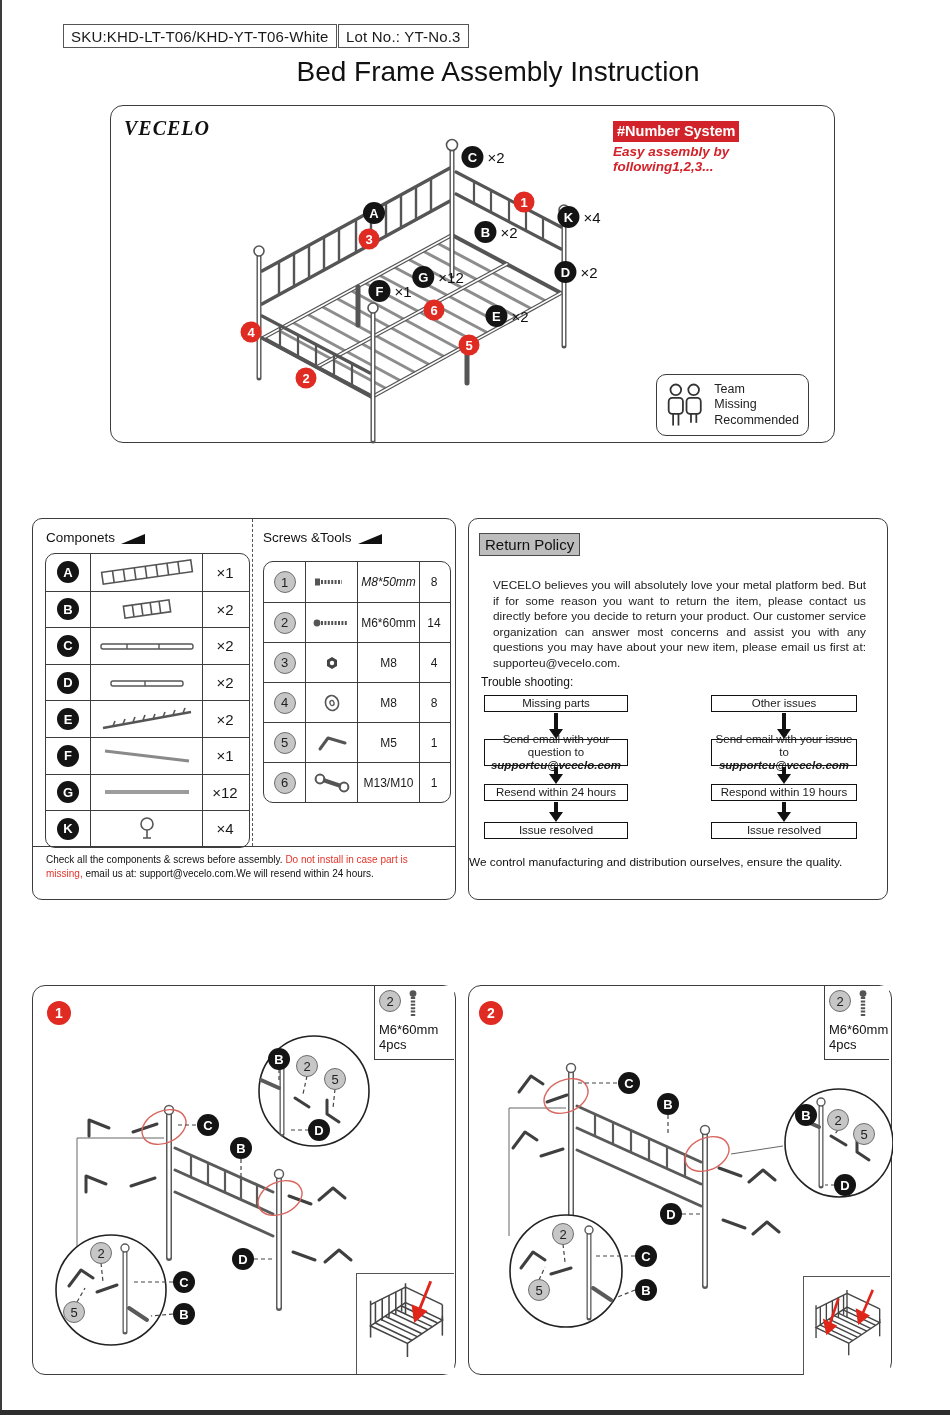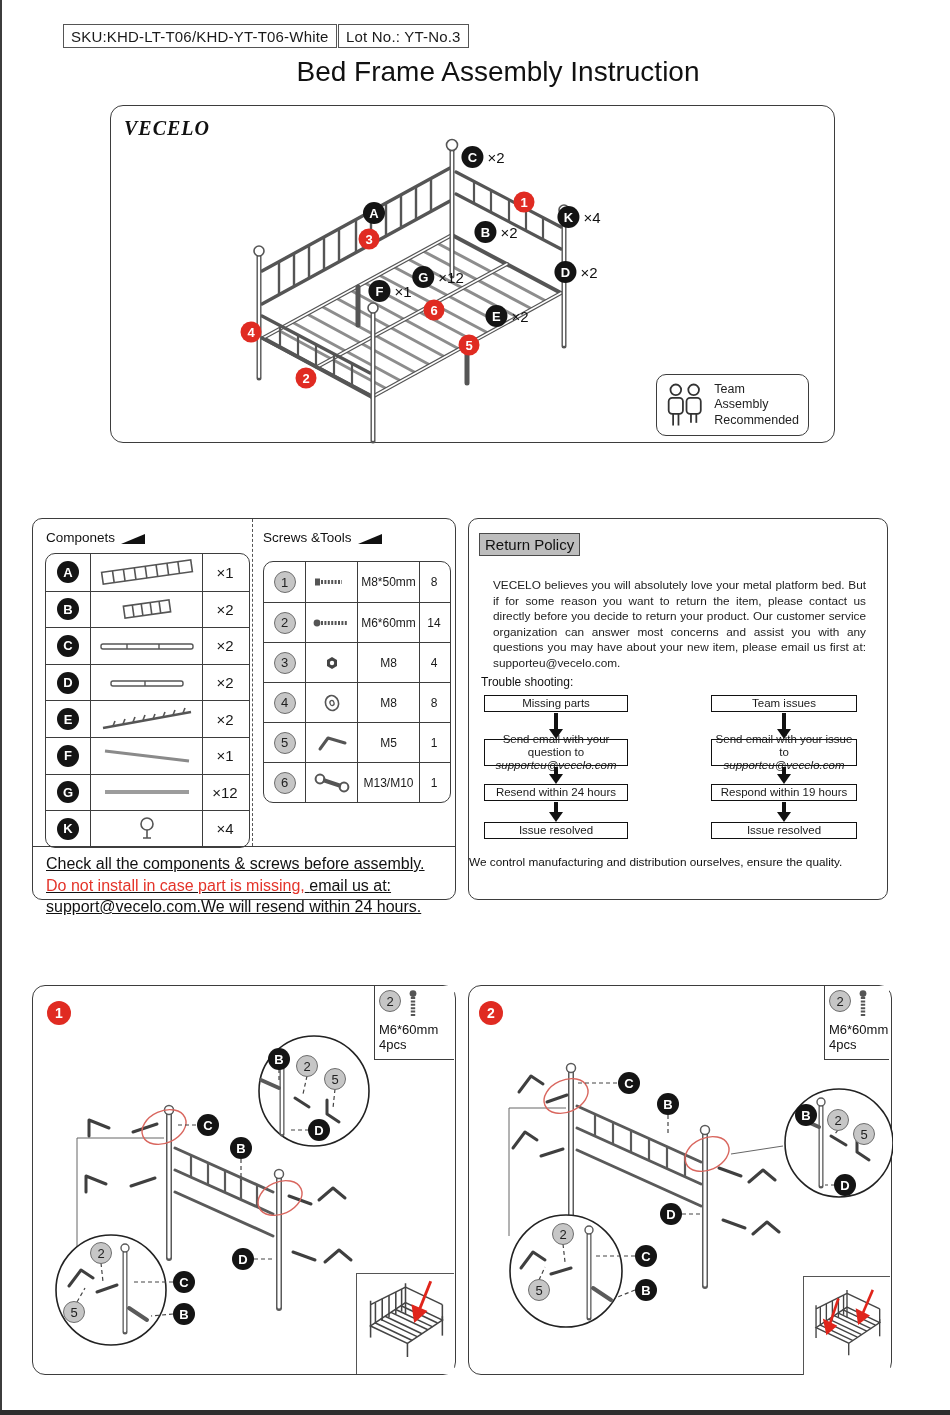--- a/index.html
+++ b/index.html
@@ -46,33 +46,33 @@
   .sec-title{position:absolute;font-size:13.5px;color:#111;display:flex;align-items:center;gap:6px;}
   .ctable{position:absolute;border:1.4px solid #3d3d3d;border-radius:10px;overflow:hidden;background:#fff;}
   .crow{display:flex;box-sizing:border-box;border-top:1px solid #3d3d3d;}
   .crow:first-child{border-top:none;}
   .ccell{display:flex;align-items:center;justify-content:center;box-sizing:border-box;border-right:1px solid #3d3d3d;}
   .ccell:last-child{border-right:none;}
   .ccell.qty{font-size:15px;}
   .ccell.spec{font-size:12px;}
   .dash-div{position:absolute;border-left:1.3px dashed #555;}
   .note-rule{position:absolute;left:0;width:100%;border-top:1.4px solid #3d3d3d;}
-  .check-note{position:absolute;font-size:16px;line-height:1.35;color:#111;text-decoration:underline;}
+  .check-note{position:absolute;font-size:10px;line-height:1.35;color:#111;}
   .check-note .warn{color:#e4342a;}
 
   
   .rp-title{position:absolute;left:10px;top:14px;background:#bdbdbd;border:1.4px solid #4a4a4a;
     padding:2px 5px;font-size:15px;color:#111;}
   .rp-body{position:absolute;left:12px;top:47px;width:397px;font-size:11.8px;line-height:1.32;
     text-align:justify;color:#1c1c1c;}
   .rp-body p{margin:12px;}
   .ts-label{position:absolute;left:12px;top:156px;font-size:12px;color:#111;}
   .flowbox{position:absolute;border:1.5px solid #111;background:#fff;display:flex;flex-direction:column;
     align-items:center;justify-content:center;font-size:11.5px;text-align:center;box-sizing:border-box;line-height:1.15;}
-  .flowbox .em{font-weight:normal;font-style:italic;}
+  .flowbox .em{font-weight:bold;font-style:italic;}
   .flow-arrow{position:absolute;}
   .rp-footer{position:absolute;left:0;top:336px;width:400px;font-size:11.8px;color:#111;}
 
   
   .step-badge{position:absolute;transform:translate(-50%,-50%);}
   .step-badge .lbl{width:24px;height:24px;font-size:14px;}
   .screwbox{position:absolute;border:1.4px solid #3d3d3d;background:#fff;box-sizing:border-box;padding:4px 4px;}
   .screwbox .row{display:flex;align-items:flex-start;gap:6px;height:30px;}
   .screwbox .spec{font-size:13px;color:#111;margin-top:2px;}
   .screwbox .qty{font-size:13px;color:#111;}
@@ -89,20 +89,24 @@
   <span>SKU:KHD-LT-T06/KHD-YT-T06-White</span>
 </div>
 <div class="hdr-box" style="left:338px;">
   <span>Lot No.: YT-No.3</span>
 </div>
 <div class="page-title">Bed Frame Assembly Instruction</div>
 
 <section class="panel" style="left:110px;top:105px;width:725px;height:338px;">
   <div class="brand">VECELO</div>
 
+  <div class="numsys">
+    <span class="t">#Number System</span>
+    <div class="s">Easy assembly by following1,2,3...</div>
+  </div>
 
   <svg class="step-art" width="725" height="338" viewBox="0 0 725 338">
     <g stroke="#8d8d8d" stroke-width="3" stroke-linecap="round">
       <line x1="167" y1="224" x2="276" y2="283"></line>
         <line x1="181" y1="216" x2="290" y2="275"></line>
       <line x1="196" y1="208" x2="305" y2="267"></line>
         <line x1="210" y1="200" x2="319" y2="259"></line>
       <line x1="225" y1="192" x2="334" y2="251"></line>
         <line x1="239" y1="184" x2="348" y2="243"></line>
       <line x1="254" y1="177" x2="363" y2="235"></line>
@@ -248,21 +252,21 @@
         <rect x="3" y="16" width="16" height="18" rx="4"></rect>
           <rect x="23" y="16" width="16" height="18" rx="4"></rect>
         <line x1="8" y1="34" x2="8" y2="47"></line>
           <line x1="14" y1="34" x2="14" y2="47"></line>
         <line x1="28" y1="34" x2="28" y2="44"></line>
           <line x1="34" y1="34" x2="34" y2="44"></line>
       </g>
     </svg>
     <div class="teamtext">
       <div>Team</div>
-      <div>Assembly</div>
+      <div>Missing</div>
       <div>Recommended</div>
     </div>
   </div>
 </section>
 
 <section class="panel" style="left:32px;top:518px;width:424px;height:382px;border-radius:10px;">
   <div class="sec-title" style="left:13px;top:11px;">
     <span>Componets</span>
     <svg width="24" height="13" viewBox="0 0 24 13">
         <polygon points="0,13 24,3 24,13" fill="#111"></polygon>
@@ -410,21 +414,21 @@
     <div class="crow" style="height:40px;">
       <div class="ccell" style="width:42px;">
           <span class="lbl gray">1</span>
         </div>
       <div class="ccell" style="width:52px;">
           <svg width="40" height="16" viewBox="0 0 40 16">
             <rect x="3" y="4.5" width="5" height="7" fill="#555"></rect>
             <line x1="9" y1="8" x2="30" y2="8" stroke="#555" stroke-width="4" stroke-dasharray="2,1.4"></line>
           </svg>
         </div>
-      <div class="ccell spec" style="width:62px;">M8*50mm</div>
+      <div class="ccell spec" style="width:62px;font-style:italic;">M8*50mm</div>
       <div class="ccell spec" style="width:28px;">8</div>
     </div>
     <div class="crow" style="height:40px;">
       <div class="ccell" style="width:42px;">
           <span class="lbl gray">2</span>
         </div>
       <div class="ccell" style="width:52px;">
           <svg width="40" height="16" viewBox="0 0 40 16">
             <circle cx="5" cy="8" r="3.4" fill="#555"></circle>
             <line x1="9" y1="8" x2="36" y2="8" stroke="#555" stroke-width="4" stroke-dasharray="2,1.4"></line>
@@ -526,21 +530,21 @@
     </div>
   <svg class="flow-arrow" style="left:80px;top:283px;" width="14" height="20" viewBox="0 0 14 20">
       <rect x="5" y="0" width="4" height="11" fill="#111"></rect>
       <polygon points="0,10 14,10 7,20" fill="#111"></polygon>
     </svg>
   <div class="flowbox" style="left:15px;top:303px;width:144px;height:17px;">
       <span>Issue resolved</span>
     </div>
 
   <div class="flowbox" style="left:242px;top:176px;width:146px;height:17px;">
-      <span>Team issues</span>
+      <span>Other issues</span>
     </div>
   <svg class="flow-arrow" style="left:308px;top:194px;" width="14" height="26" viewBox="0 0 14 26">
       <rect x="5" y="0" width="4" height="17" fill="#111"></rect>
       <polygon points="0,16 14,16 7,26" fill="#111"></polygon>
     </svg>
   <div class="flowbox" style="left:242px;top:220px;width:146px;height:27px;">
     <span>Send email with your issue to</span>
     <span class="em">supporteu@vecelo.com</span>
   </div>
   <svg class="flow-arrow" style="left:308px;top:248px;" width="14" height="17" viewBox="0 0 14 17">

